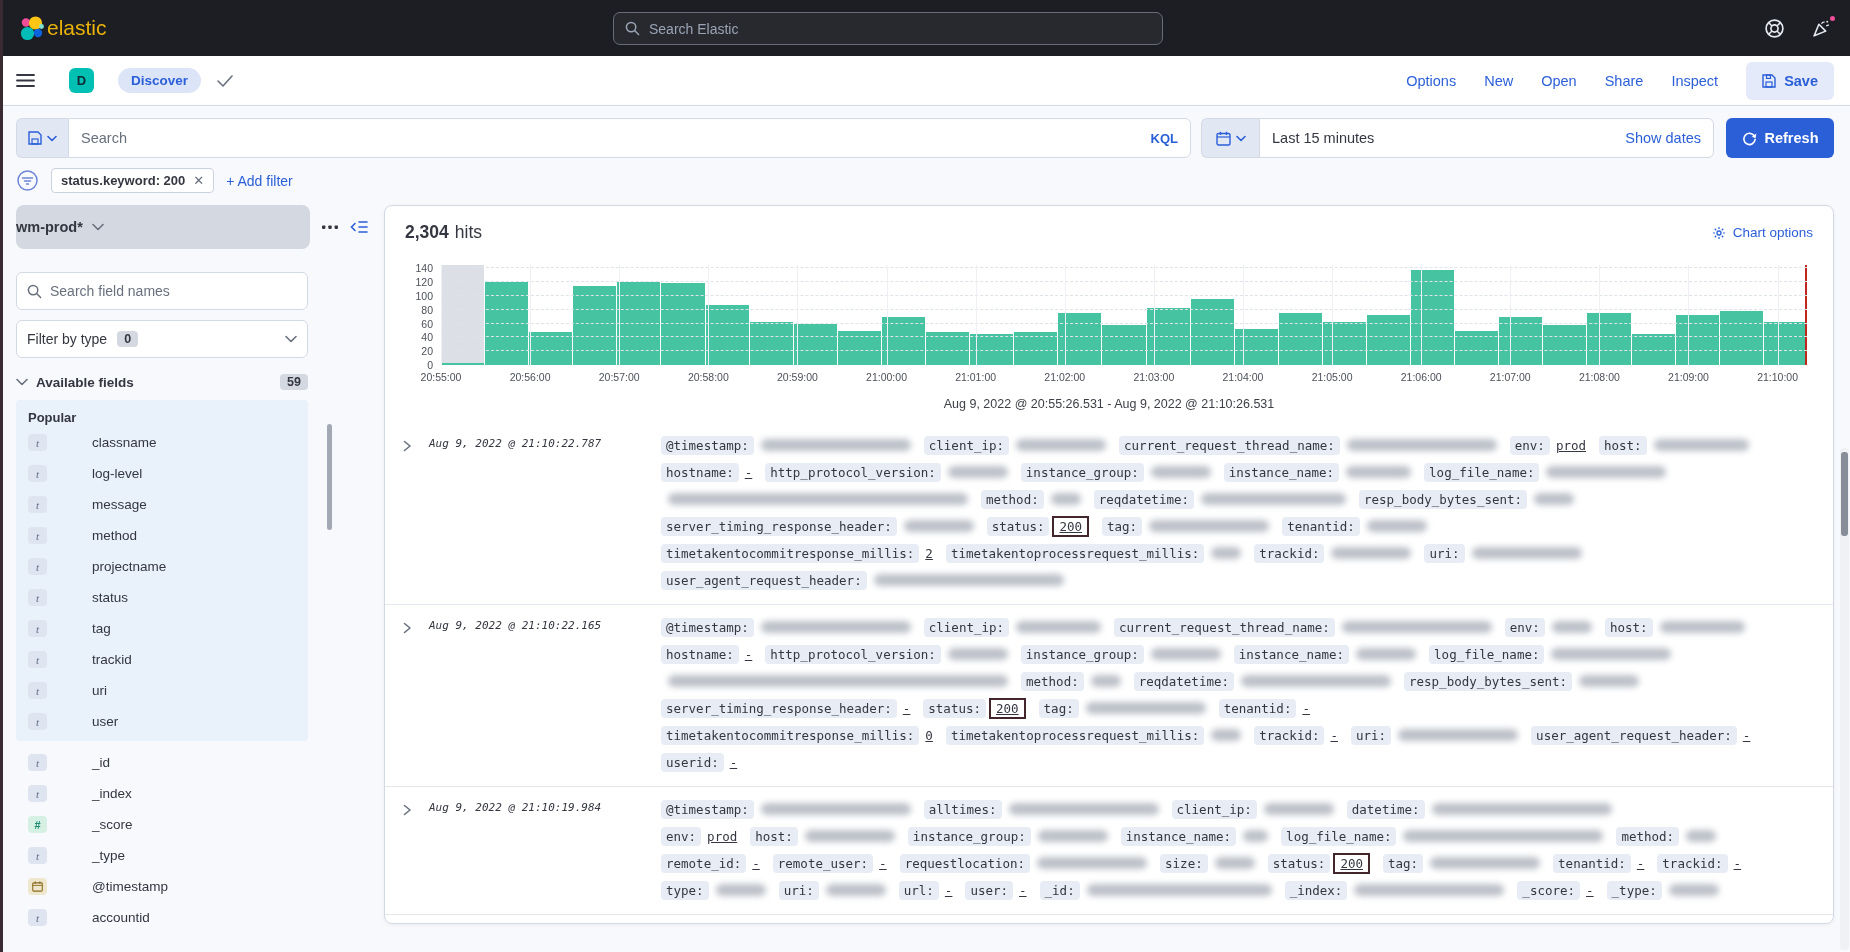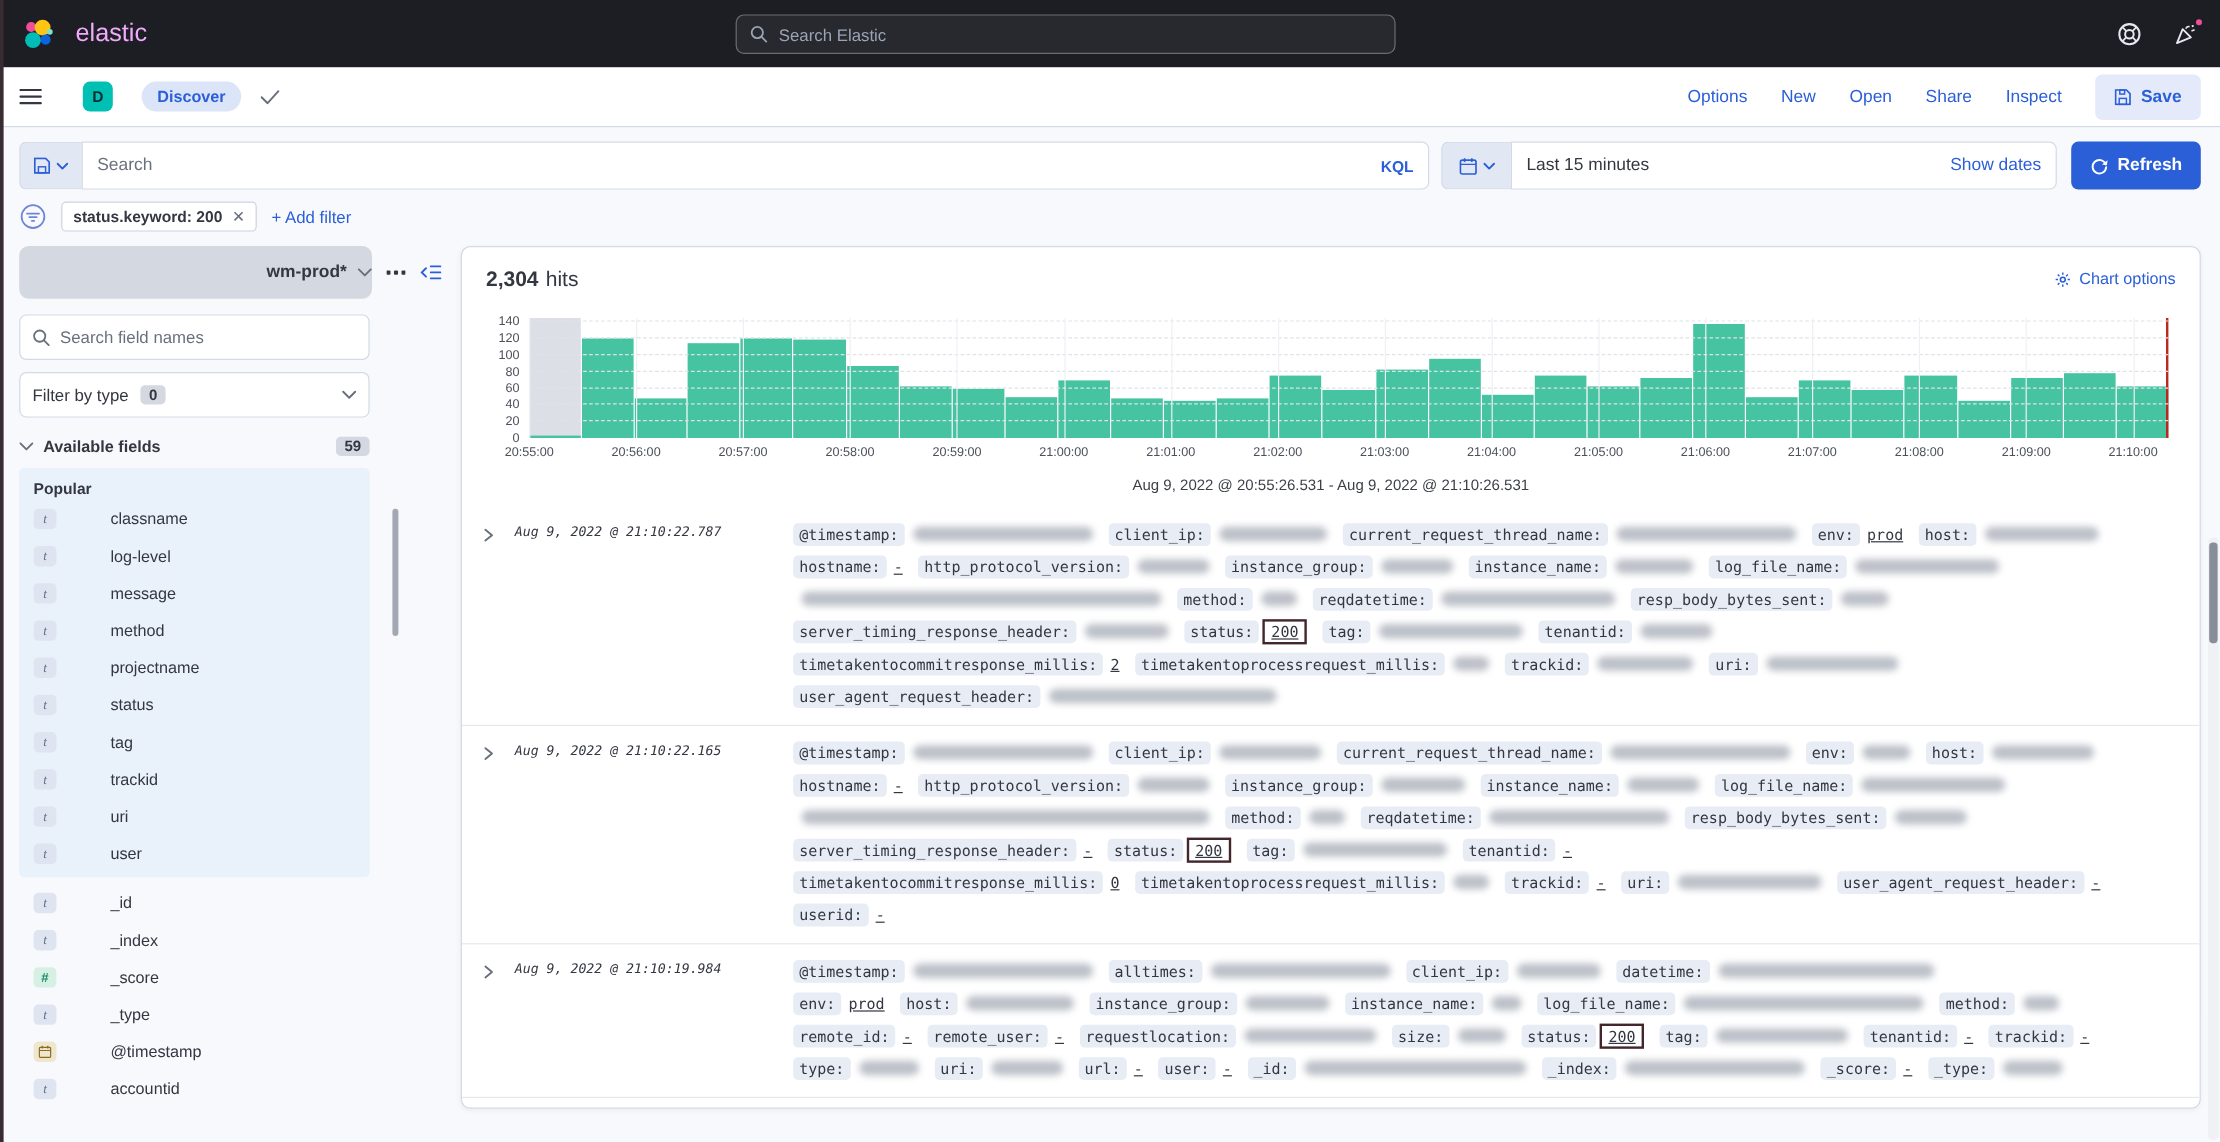--- a/index.html
+++ b/index.html
@@ -6,21 +6,21 @@
     --accent:#2b5fd8; --accent-bg:#e4eaf9; --ink:#343741; --sub:#69707d;
     --border:#d3dae6; --green:#46c3a0; --pill:#e7ecf5; --pagebg:#f8f9fd;
   }
   *{box-sizing:border-box; margin:0; padding:0;}
   html,body{width:1850px; height:952px; overflow:hidden;}
   body{font-family:"Liberation Sans", sans-serif; background:var(--pagebg); color:var(--ink); position:relative;}
   svg{display:block;}
 
   
   .topbar{height:56px; background:#1d1e23; display:flex; align-items:center; padding:0 18px; position:relative;}
-  .brand{display:flex; align-items:center; gap:18px; color:#f0abfc; font-size:21px; font-weight:400;}
+  .brand{display:flex; align-items:center; gap:2px; color:#eab308; font-size:21px; font-weight:400;}
   .gsearch{position:absolute; left:613px; width:550px; height:33px; top:12px; border:1px solid #676d78; border-radius:7px;
     background:rgba(255,255,255,.05); display:flex; align-items:center; gap:9px; padding:0 11px; color:#9aa4b5; font-size:14px;}
   .top-icons{margin-left:auto; display:flex; align-items:center; gap:26px;}
   .top-icon{position:relative; cursor:pointer;}
   .notif-dot{position:absolute; top:-4px; right:-5px; width:9px; height:9px; border-radius:50%; background:#f04e98; border:2px solid #1d1e23;}
 
   
   .navbar{height:50px; background:#fff; border-bottom:1px solid var(--border); display:flex; align-items:center; padding:0 16px; gap:16px;}
   .appbadge{width:25px; height:25px; border-radius:6px; background:#00bfb3; color:#0e2a33; font-weight:bold; font-size:13px;
     display:flex; align-items:center; justify-content:center; margin-left:18px;}
@@ -49,23 +49,23 @@
   .filterbar{display:flex; align-items:center; gap:12px; padding:4px 16px 12px;}
   .chip{background:#fff; border:1px solid #ccd3e0; border-radius:4px; padding:4px 9px; font-size:13px; font-weight:600; color:var(--ink);
     display:flex; align-items:center; gap:8px; cursor:pointer;}
   .chip .x{color:var(--sub); font-weight:400; font-size:13px;}
   .addfilter{color:var(--accent); font-size:14px; cursor:pointer;}
 
   
   .content{display:flex; padding:0 16px; gap:16px; align-items:flex-start;}
   .sidebar{width:352px; flex:none;}
   .side-top{display:flex; align-items:center; gap:12px;}
-  .dv-pill{width:347px; height:44px; background:#d4d8e0; border-radius:8px; display:flex; align-items:center; justify-content:flex-end; gap:9px;
+  .dv-pill{width:347px; height:44px; background:#d4d8e0; border-radius:8px; display:flex; align-items:center; justify-content:flex-start; gap:9px;
     font-size:14.5px; font-weight:700; cursor:pointer;}
-  .side-search{width:292px; height:38px; margin-top:13px; background:#fff; border:1px solid var(--border); border-radius:6px;
+  .side-search{width:292px; height:38px; margin-top:23px; background:#fff; border:1px solid var(--border); border-radius:6px;
     display:flex; align-items:center; gap:8px; padding:0 10px; color:var(--sub); font-size:14px;}
   .type-filter{width:292px; height:38px; margin-top:10px; background:#fff; border:1px solid var(--border); border-radius:6px;
     display:flex; align-items:center; gap:10px; padding:0 10px; font-size:14px; cursor:pointer;}
   .count-badge{background:#d4d8e0; border-radius:4px; padding:1px 7px; font-size:12.5px; font-weight:600;}
   .avail{width:292px; margin-top:16px; display:flex; align-items:center; gap:8px; cursor:pointer;}
   .avail b{font-size:13.5px;}
   .avail .count-badge{margin-left:auto;}
   .popular{width:292px; background:#e9f1fb; border-radius:4px; margin-top:10px; padding:10px 12px 4px;}
   .popular-label{font-size:13px; font-weight:700; margin-bottom:2px;}
   .frow{display:flex; align-items:center; gap:9px; padding:7px 0; cursor:pointer;}

